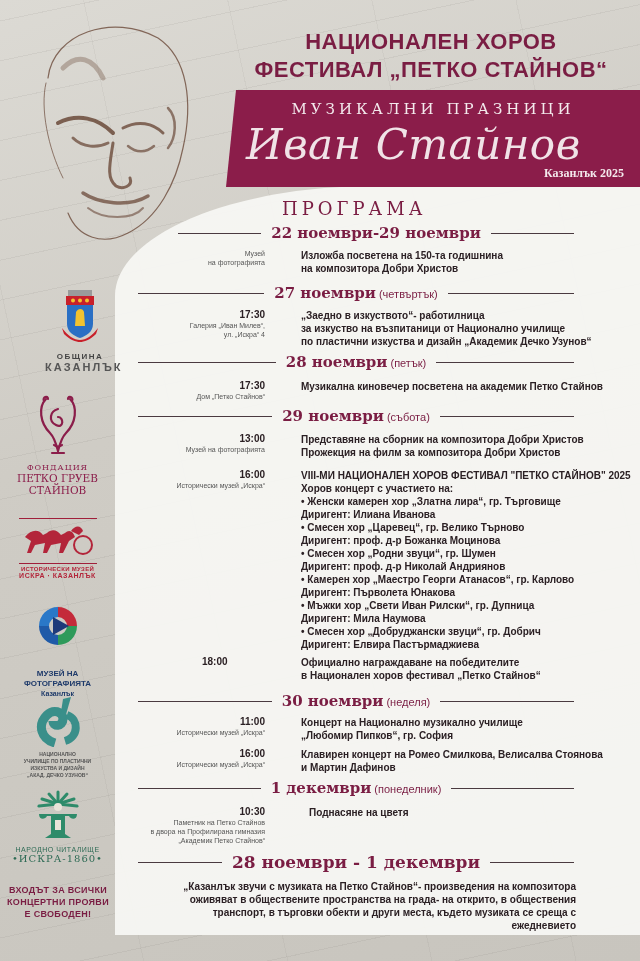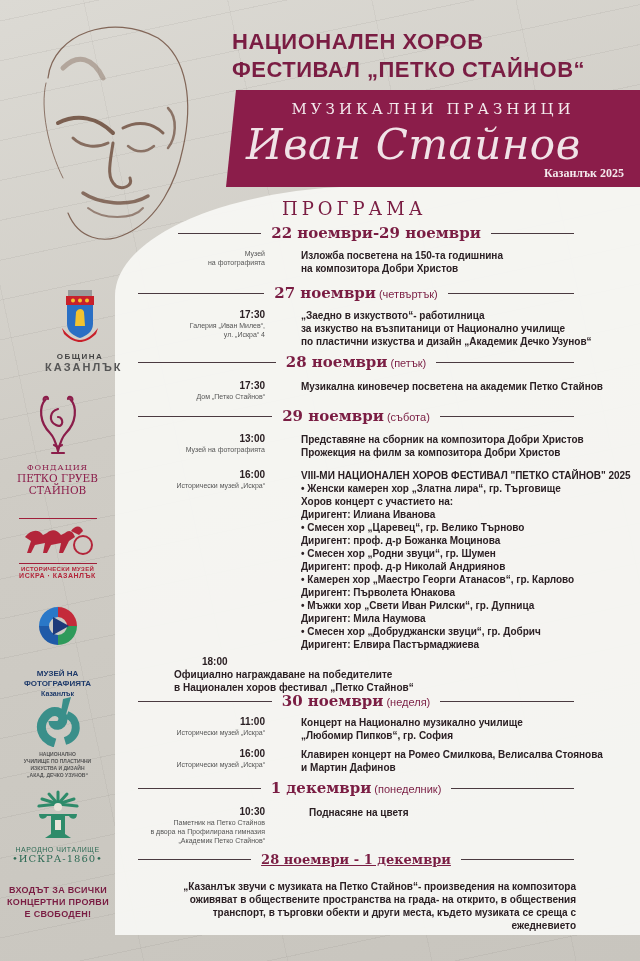--- a/index.html
+++ b/index.html
@@ -21,20 +21,21 @@
   .portrait {
     position: absolute; left: 18px; top: 8px; width: 180px; height: 240px;
   }
   .content-panel {
     position: absolute; left: 115px; top: 186px; right: 0; bottom: 26px;
     background: rgba(248,247,244,0.93);
     border-top-left-radius: 260px 110px;
   }
   .header-title {
     position: absolute; left: 232px; top: 28px; width: 398px;
+    text-align: center;
     color: #7a1d43;
     font-family: "Liberation Sans", sans-serif;
     font-weight: bold;
     font-size: 22px;
     letter-spacing: 0.5px;
     line-height: 28px;
   }
   .banner {
     position: absolute; left: 226px; top: 90px; right: 0; height: 97px;
     background: #8b1d4a;
@@ -189,36 +190,36 @@
     <div>Прожекция на филм за композитора Добри Христов</div>
   </div>
 </div>
 <div class="event" style="top:469px;">
   <div class="meta">
     <div class="time">16:00</div>
     <div class="venue">Исторически музей „Искра“</div>
   </div>
   <div class="desc">
     <div>VIII-МИ НАЦИОНАЛЕН ХОРОВ ФЕСТИВАЛ "ПЕТКО СТАЙНОВ" 2025</div>
+    <div>Хоров концерт с участието на:</div>
     <div>• Женски камерен хор „Златна лира“, гр. Търговище</div>
-    <div>Хоров концерт с участието на:</div>
     <div>Диригент: Илиана Иванова</div>
     <div>• Смесен хор „Царевец“, гр. Велико Търново</div>
     <div>Диригент: проф. д-р Божанка Моцинова</div>
     <div>• Смесен хор „Родни звуци“, гр. Шумен</div>
     <div>Диригент: проф. д-р Николай Андриянов</div>
     <div>• Камерен хор „Маестро Георги Атанасов“, гр. Карлово</div>
     <div>Диригент: Първолета Юнакова</div>
     <div>• Мъжки хор „Свети Иван Рилски“, гр. Дупница</div>
     <div>Диригент: Мила Наумова</div>
     <div>• Смесен хор „Добруджански звуци“, гр. Добрич</div>
     <div>Диригент: Елвира Пастърмаджиева</div>
   </div>
 </div>
-<div class="event" style="top:656px;flex-direction:column;">
+<div class="event" style="top:656px;">
   <div class="meta">
     <div class="time" style="text-align:left;padding-left:64px;">18:00</div>
   </div>
   <div class="desc">
     <div>Официално награждаване на победителите</div>
     <div>в Национален хоров фестивал „Петко Стайнов“</div>
   </div>
 </div>
 
 <div class="day-head" style="top:692px;">
@@ -259,21 +260,21 @@
     <div class="venue">в двора на Профилирана гимназия</div>
     <div class="venue">„Академик Петко Стайнов“</div>
   </div>
   <div class="desc">
     <div>Поднасяне на цветя</div>
   </div>
 </div>
 
 <div class="day-head" style="top:852px;">
   <span class="line"></span>
-  <span class="date" style="font-size:13px;text-decoration:underline;"><span>28 ноември - 1 декември</span></span>
+  <span class="date" style="font-size:17px;"><span>28 ноември - 1 декември</span></span>
   <span class="line"></span>
 </div>
 <div class="final-text">
   <div>„Казанлък звучи с музиката на Петко Стайнов“- произведения на композитора</div>
   <div>оживяват в обществените пространства на града- на открито, в обществения</div>
   <div>транспорт, в търговки обекти и други места, където музиката се среща с ежедневието</div>
 </div>
 
 <div class="logo" style="top:288px;padding-left:45px;">
   <svg width="40" height="56" viewBox="0 0 40 56">

